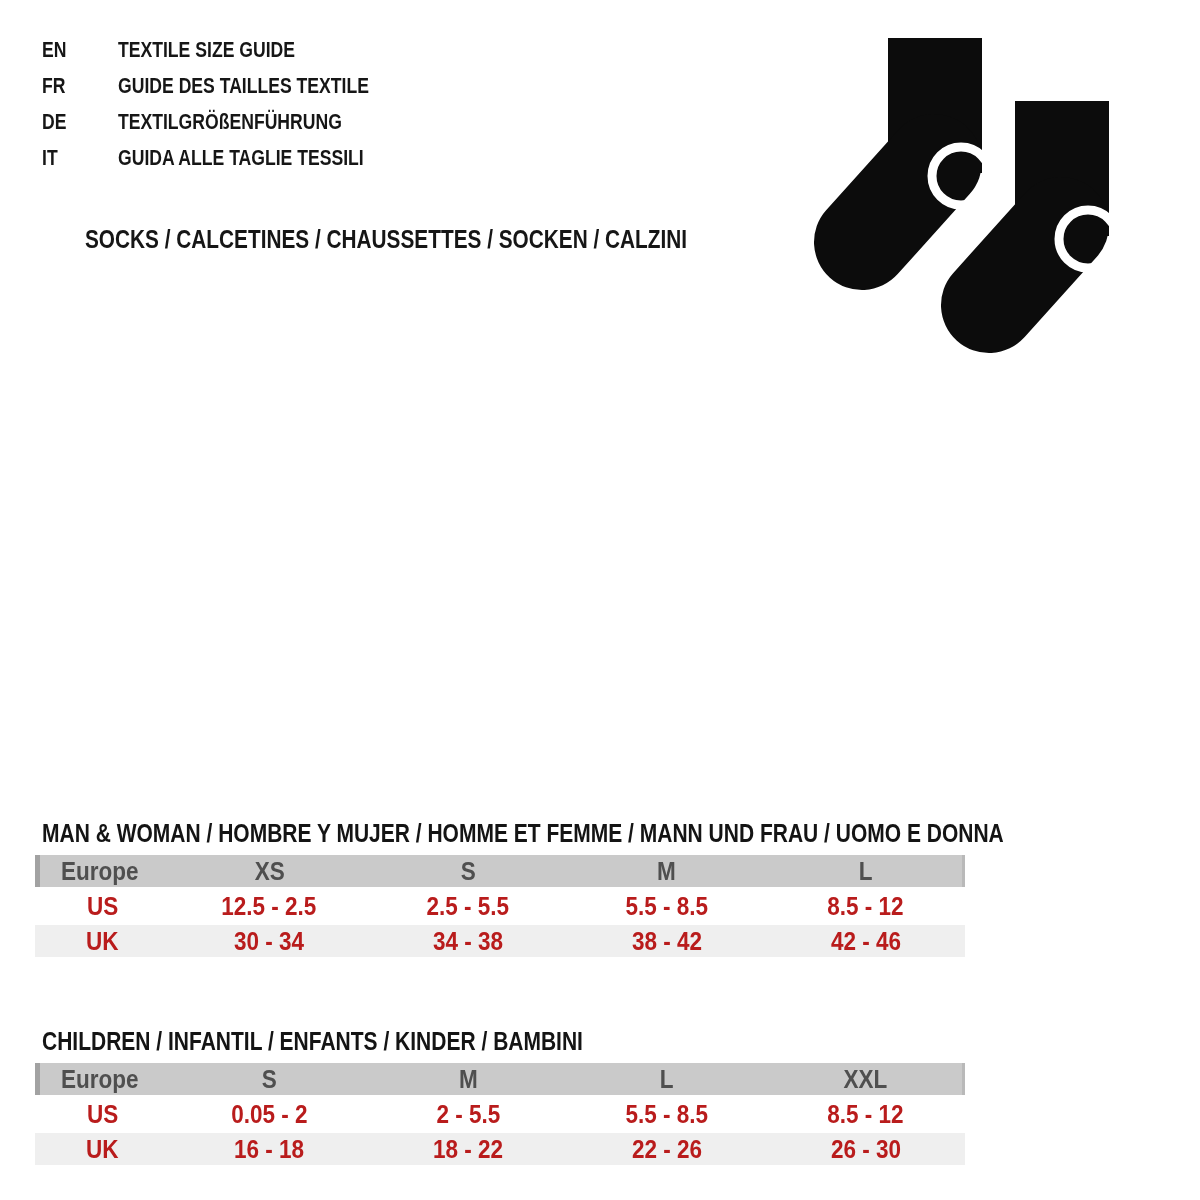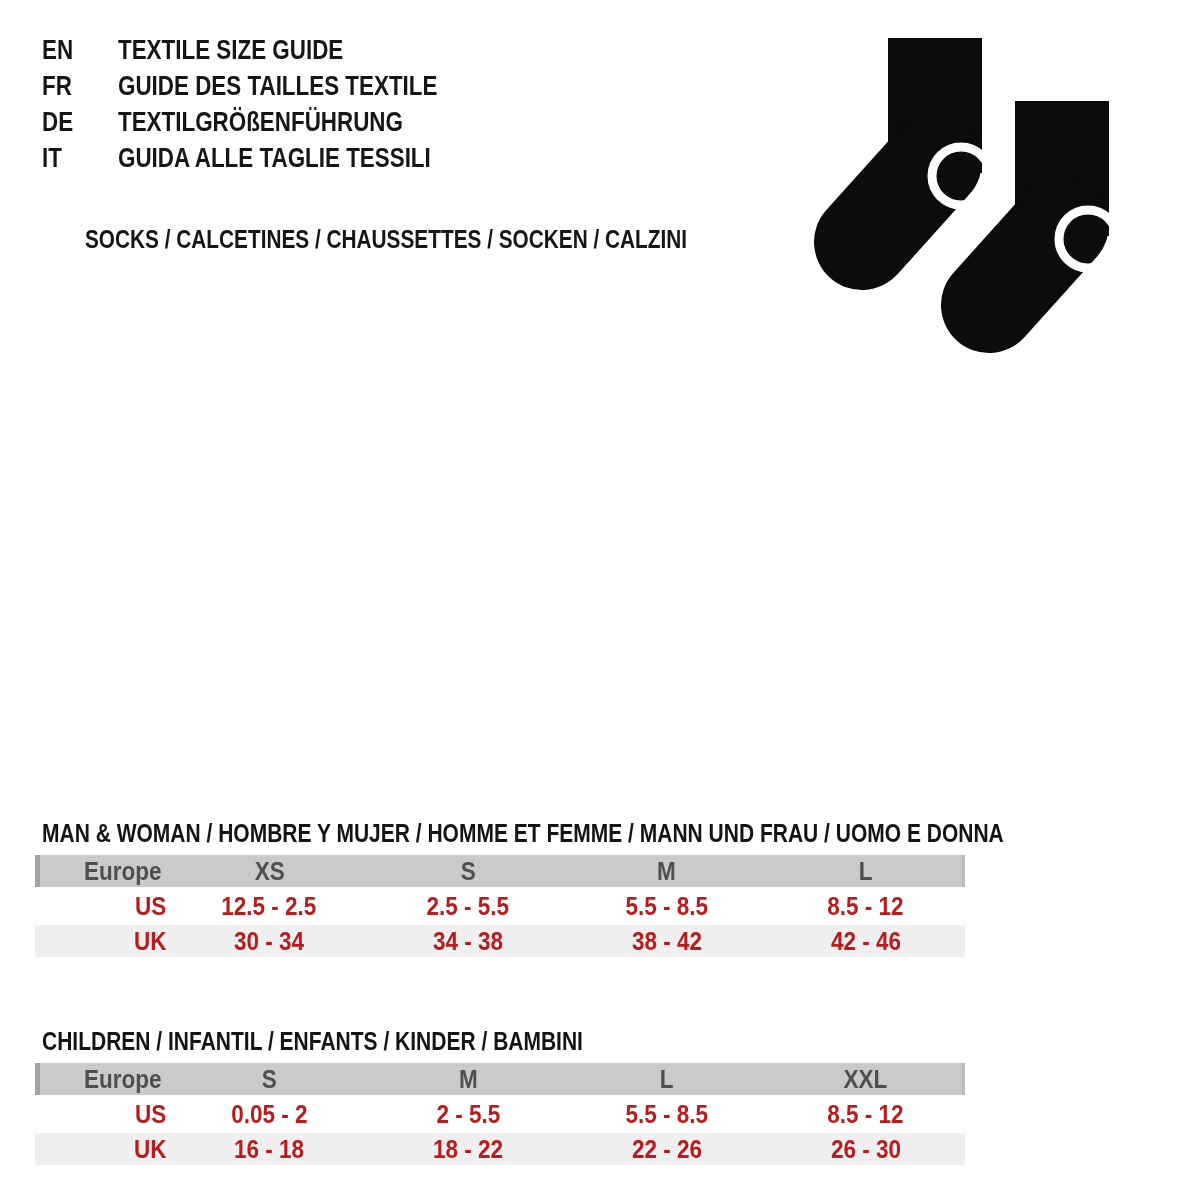--- a/index.html
+++ b/index.html
@@ -9,21 +9,21 @@
   }
   
   .sx80  { display:inline-block; white-space:nowrap; transform:scaleX(.80); transform-origin:0 50%; }
   .sx84  { display:inline-block; white-space:nowrap; transform:scaleX(.84); transform-origin:0 50%; }
   .sx90l { display:inline-block; white-space:nowrap; transform:scaleX(.90); transform-origin:0 50%; }
   .sx90c { display:inline-block; white-space:nowrap; transform:scaleX(.90); transform-origin:50% 50%; }
 
   
   .header-block {
     position:absolute; left:42px; top:32px;
-    font-size:28px; font-weight:bold; line-height:36px; color:#161616;
+    font-size:22px; font-weight:bold; line-height:36px; color:#161616;
   }
   .lang-row { display:flex; }
   .lang-code { flex:0 0 76px; width:76px; }
 
   .category-line {
     position:absolute; left:42px; top:224px;
     font-size:26px; font-weight:bold; color:#161616;margin-left:43px;
   }
 
   
@@ -42,21 +42,21 @@
     border-collapse:separate; border-spacing:0 3px; table-layout:fixed;
   }
   .table-1 { top:852px; }
   .table-2 { top:1060px; }
 
   .size-table th, .size-table td {
     height:32px; padding:0; vertical-align:middle; text-align:center;
     font-size:25px; font-weight:bold; color:#b91c1c;
   }
   .size-table th:first-child, .size-table td:first-child {
-    text-align:right; padding-left:4px;
+    text-align:center; padding-left:4px;
   }
   .size-table thead th { background:#cacaca; color:#4f4f4f; }
   .size-table thead th:first-child { box-shadow:inset 5px 0 0 #a2a2a2; }
   .size-table thead th:last-child  { box-shadow:inset -3px 0 0 #b9b9b9; }
   .size-table tr.row-alt td { background:#efefef; }
 </style>
 </head>
 <body>
 
 <div class="page">

